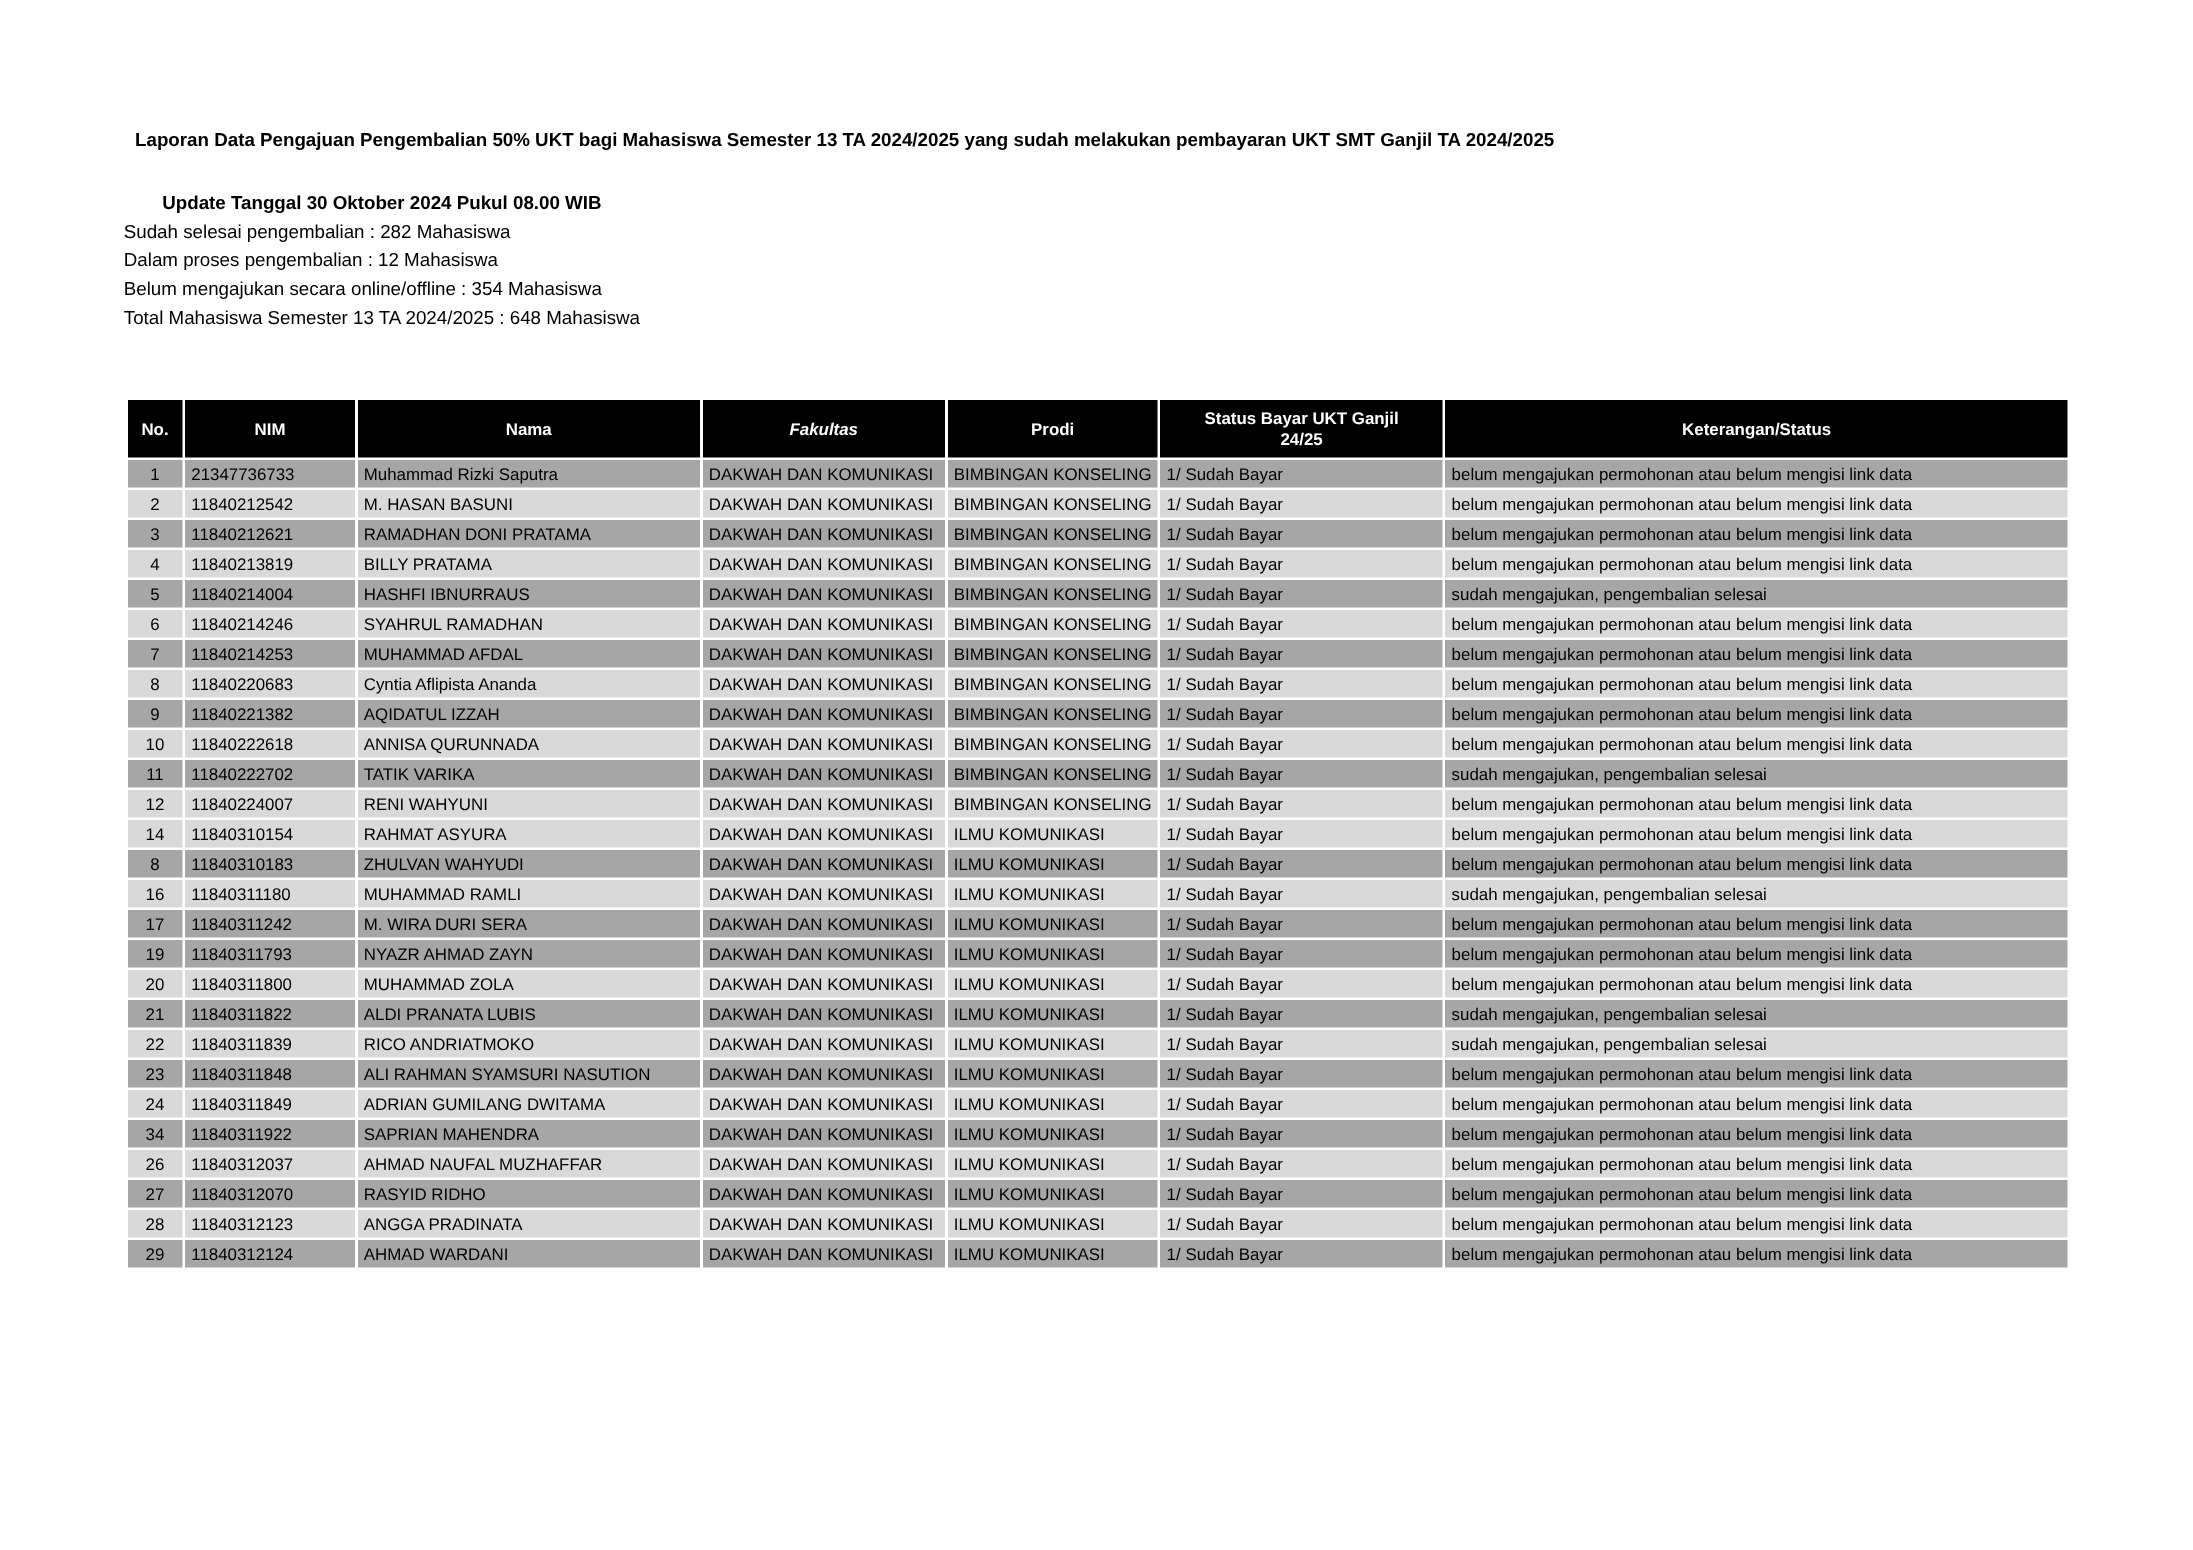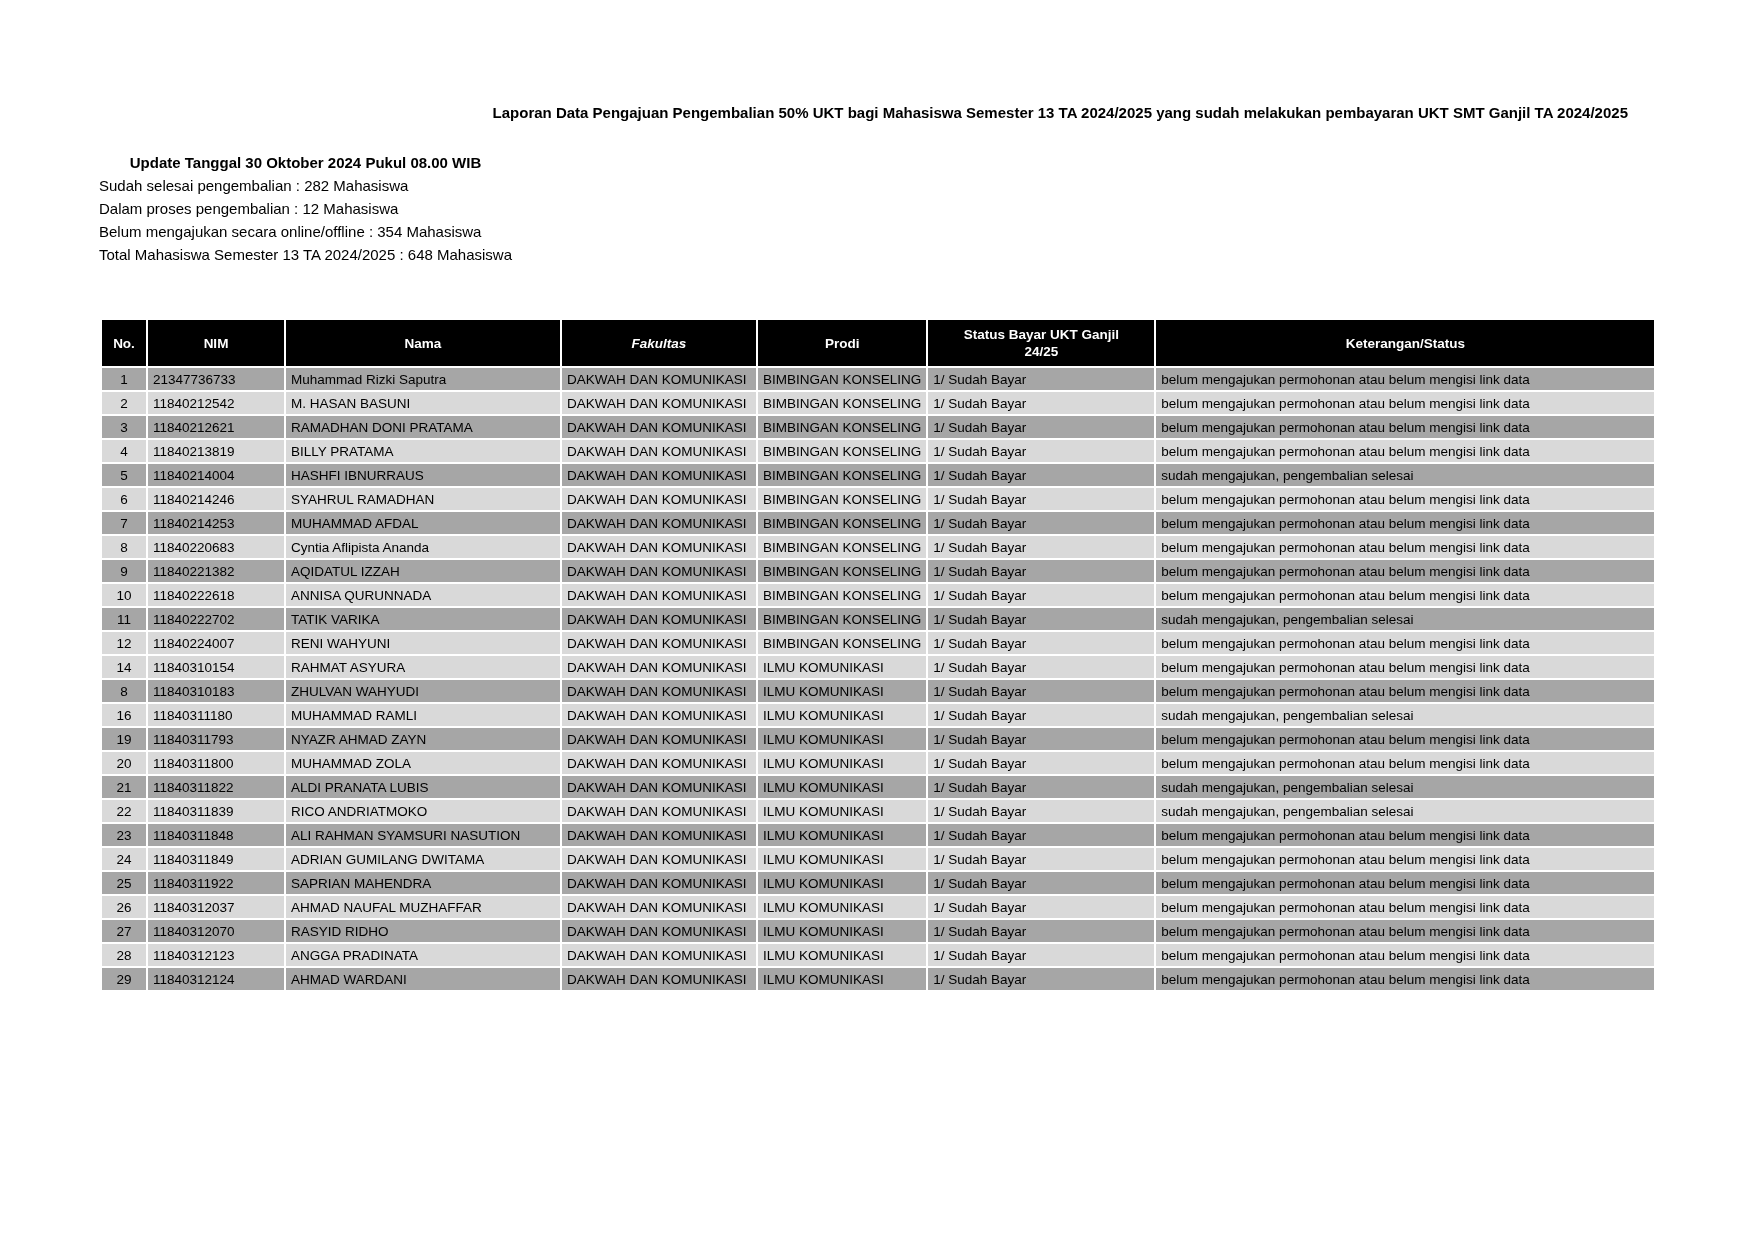--- a/index.html
+++ b/index.html
@@ -14,21 +14,21 @@
     background: #ffffff;
     font-family: "Liberation Sans", "DejaVu Sans", sans-serif;
     color: #000000;
     overflow: hidden;
   }
   .report-title {
     position: absolute;
     top: 103px;
     left: 108px;
     width: 1520px;
-    text-align: right;
+    text-align: left;
     font-size: 15px;
     font-weight: bold;
     line-height: 20px;
   }
   .summary {
     position: absolute;
     top: 151px;
     left: 99px;
     font-size: 15px;
     line-height: 23px;
@@ -234,20 +234,29 @@
         <tr class="row-even">
           <td class="cell-no">16</td>
           <td class="cell-nim">11840311180</td>
           <td class="cell-nama">MUHAMMAD RAMLI</td>
           <td class="cell-fakultas">DAKWAH DAN KOMUNIKASI</td>
           <td class="cell-prodi">ILMU KOMUNIKASI</td>
           <td class="cell-status">1/ Sudah Bayar</td>
           <td class="cell-keterangan">sudah mengajukan, pengembalian selesai</td>
         </tr>
         <tr class="row-odd">
+          <td class="cell-no">17</td>
+          <td class="cell-nim">11840311242</td>
+          <td class="cell-nama">M. WIRA DURI SERA</td>
+          <td class="cell-fakultas">DAKWAH DAN KOMUNIKASI</td>
+          <td class="cell-prodi">ILMU KOMUNIKASI</td>
+          <td class="cell-status">1/ Sudah Bayar</td>
+          <td class="cell-keterangan">belum mengajukan permohonan atau belum mengisi link data</td>
+        </tr>
+        <tr class="row-odd">
           <td class="cell-no">19</td>
           <td class="cell-nim">11840311793</td>
           <td class="cell-nama">NYAZR AHMAD ZAYN</td>
           <td class="cell-fakultas">DAKWAH DAN KOMUNIKASI</td>
           <td class="cell-prodi">ILMU KOMUNIKASI</td>
           <td class="cell-status">1/ Sudah Bayar</td>
           <td class="cell-keterangan">belum mengajukan permohonan atau belum mengisi link data</td>
         </tr>
         <tr class="row-even">
           <td class="cell-no">20</td>
@@ -288,21 +297,21 @@
         <tr class="row-even">
           <td class="cell-no">24</td>
           <td class="cell-nim">11840311849</td>
           <td class="cell-nama">ADRIAN GUMILANG DWITAMA</td>
           <td class="cell-fakultas">DAKWAH DAN KOMUNIKASI</td>
           <td class="cell-prodi">ILMU KOMUNIKASI</td>
           <td class="cell-status">1/ Sudah Bayar</td>
           <td class="cell-keterangan">belum mengajukan permohonan atau belum mengisi link data</td>
         </tr>
         <tr class="row-odd">
-          <td class="cell-no">25</td>
+          <td class="cell-no">34</td>
           <td class="cell-nim">11840311922</td>
           <td class="cell-nama">SAPRIAN MAHENDRA</td>
           <td class="cell-fakultas">DAKWAH DAN KOMUNIKASI</td>
           <td class="cell-prodi">ILMU KOMUNIKASI</td>
           <td class="cell-status">1/ Sudah Bayar</td>
           <td class="cell-keterangan">belum mengajukan permohonan atau belum mengisi link data</td>
         </tr>
         <tr class="row-even">
           <td class="cell-no">26</td>
           <td class="cell-nim">11840312037</td>

